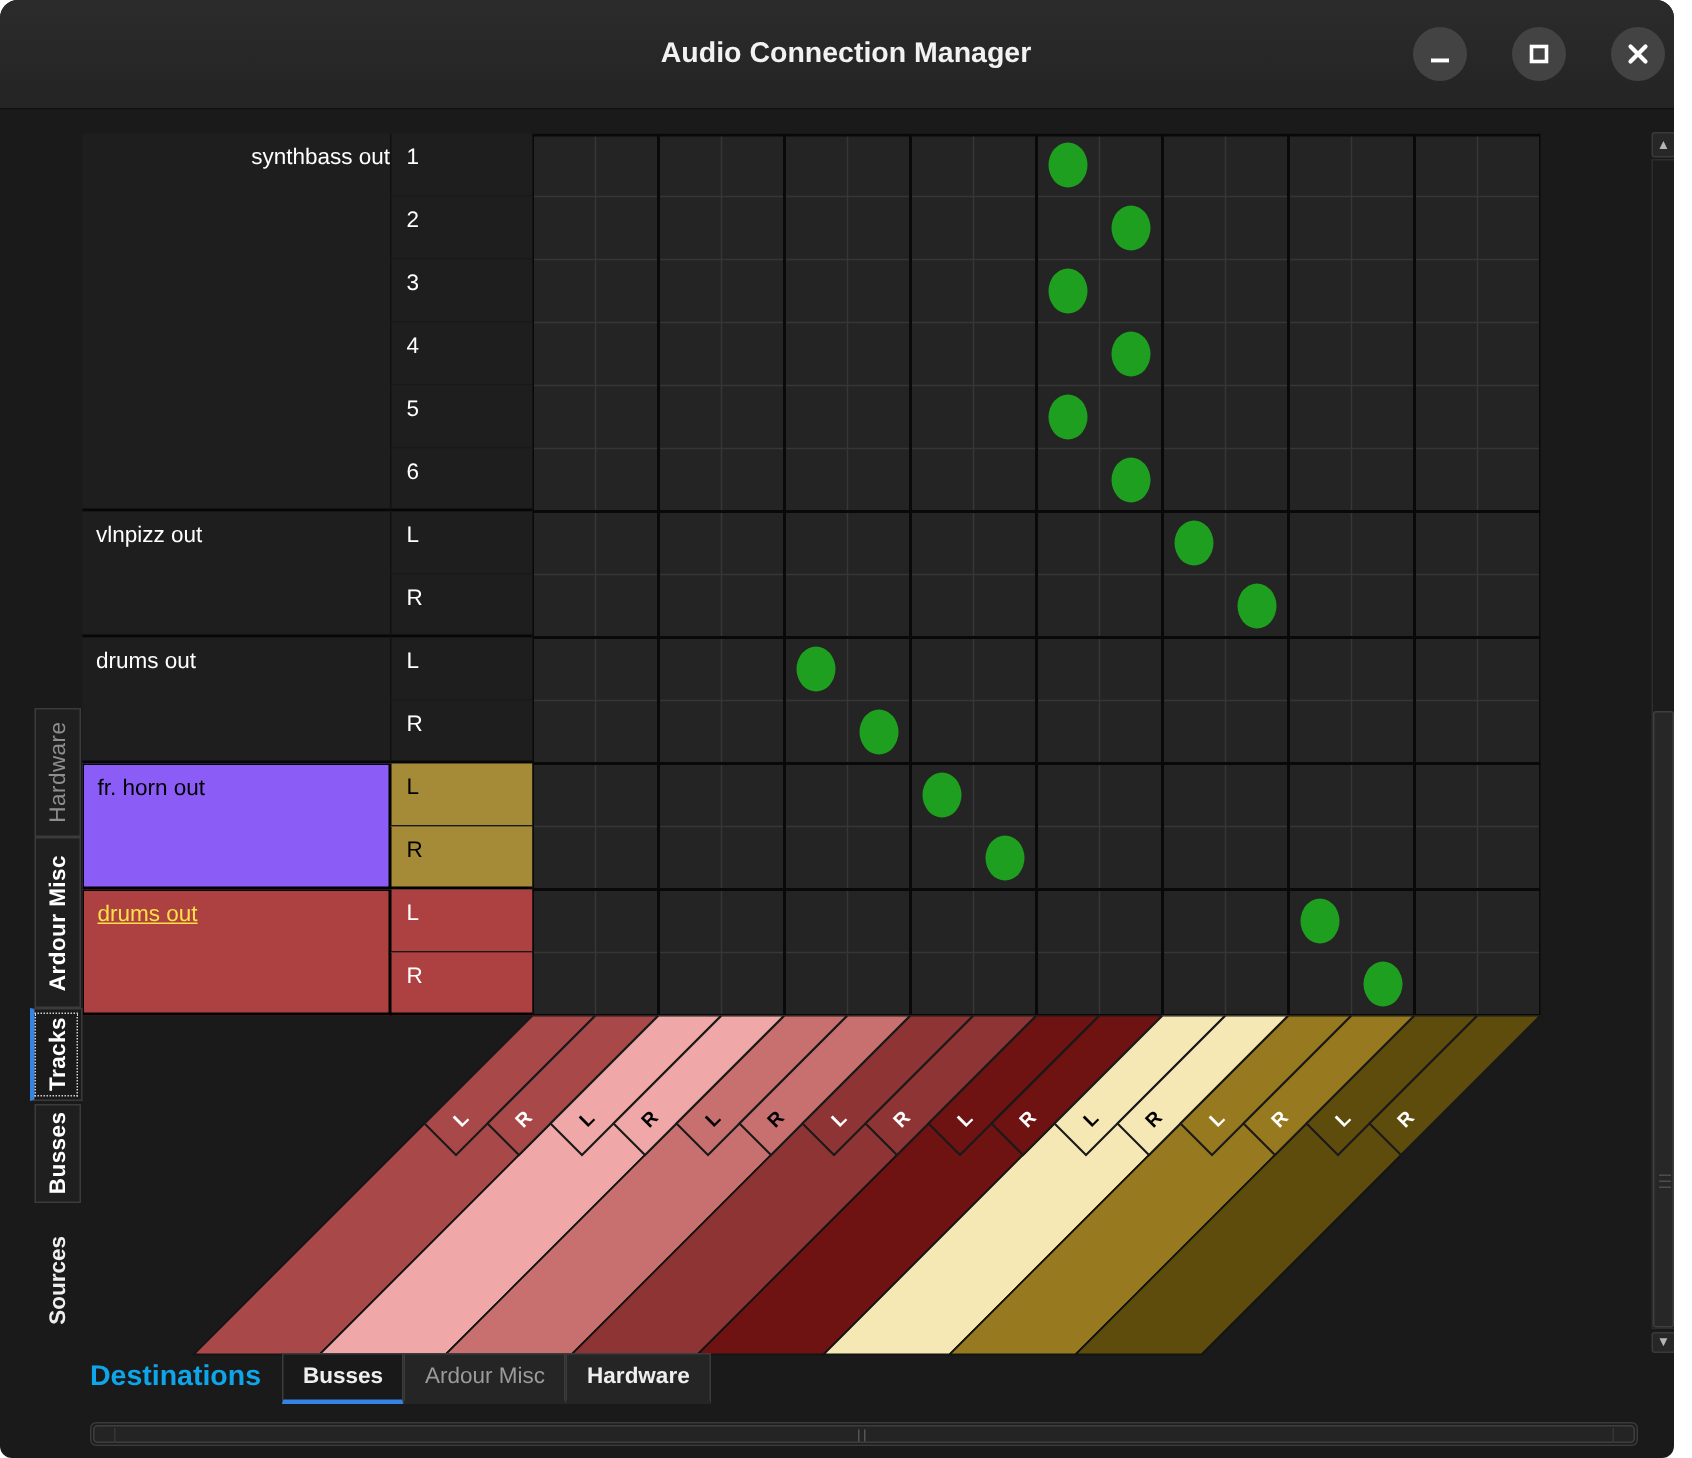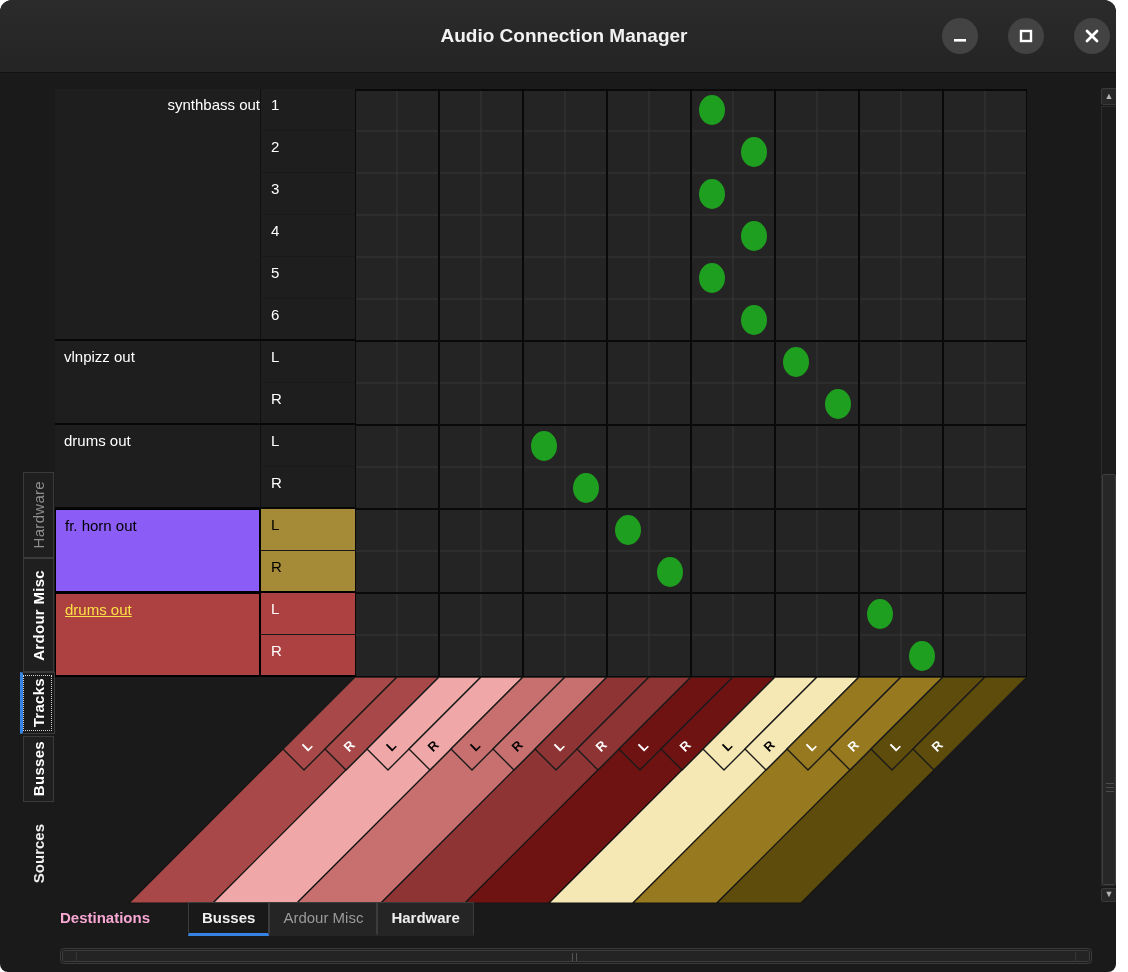--- a/index.html
+++ b/index.html
@@ -17,21 +17,21 @@
   .src-port{position:absolute;box-sizing:border-box;background:#1e1e1e;color:#fff;
     font-size:15px;padding:7px 0 0 10px;border-left:1px solid #101010;}
   .tab-v{position:absolute;box-sizing:border-box;background:#1f1f1f;border:1px solid #3b3b3b;
     display:flex;align-items:center;justify-content:center;}
   .tab-v .lbl{writing-mode:vertical-rl;transform:rotate(180deg);font-size:15px;
     font-weight:700;color:#fff;letter-spacing:.3px;}
   .axis-v{position:absolute;display:flex;align-items:center;justify-content:center;}
   .axis-v .lbl{writing-mode:vertical-rl;transform:rotate(180deg);font-size:15px;
     font-weight:700;color:#efefef;}
   .bottom-label{position:absolute;left:60px;top:902px;height:32px;line-height:32px;
-    color:#f9a8d4;font-size:15px;font-weight:700;}
+    color:#0ea5e9;font-size:19px;font-weight:700;}
   .btabs{position:absolute;left:188px;top:902px;display:flex;}
   .btab{box-sizing:border-box;height:34px;line-height:29px;padding:0 13px;font-size:15px;
     background:#252525;border:1px solid #3c3c3c;border-bottom:3px solid transparent;color:#eee;}
   .vsb-btn{position:absolute;left:1101px;width:16px;box-sizing:border-box;background:#272727;
     border:1px solid #3a3a3a;border-radius:2px;color:#b5b5b5;font-size:9px;line-height:14px;
     text-align:center;}
   .vsb-trough{position:absolute;left:1101px;top:106px;width:16px;height:780px;
     box-sizing:border-box;background:#1c1c1c;border:1px solid #2c2c2c;}
   .vsb-thumb{position:absolute;left:0px;top:367px;width:14px;height:411px;box-sizing:border-box;
     background:#272727;border:1px solid #3f3f3f;border-radius:2px;}

